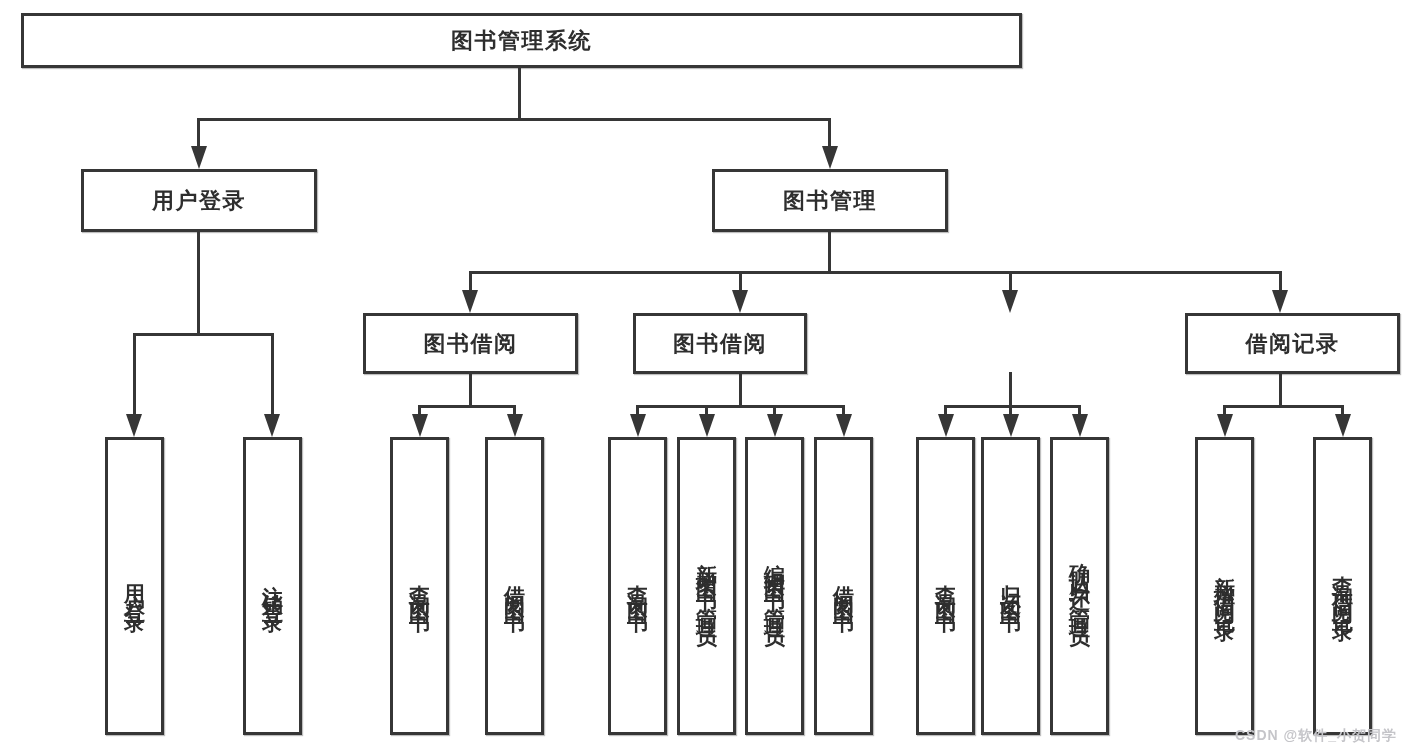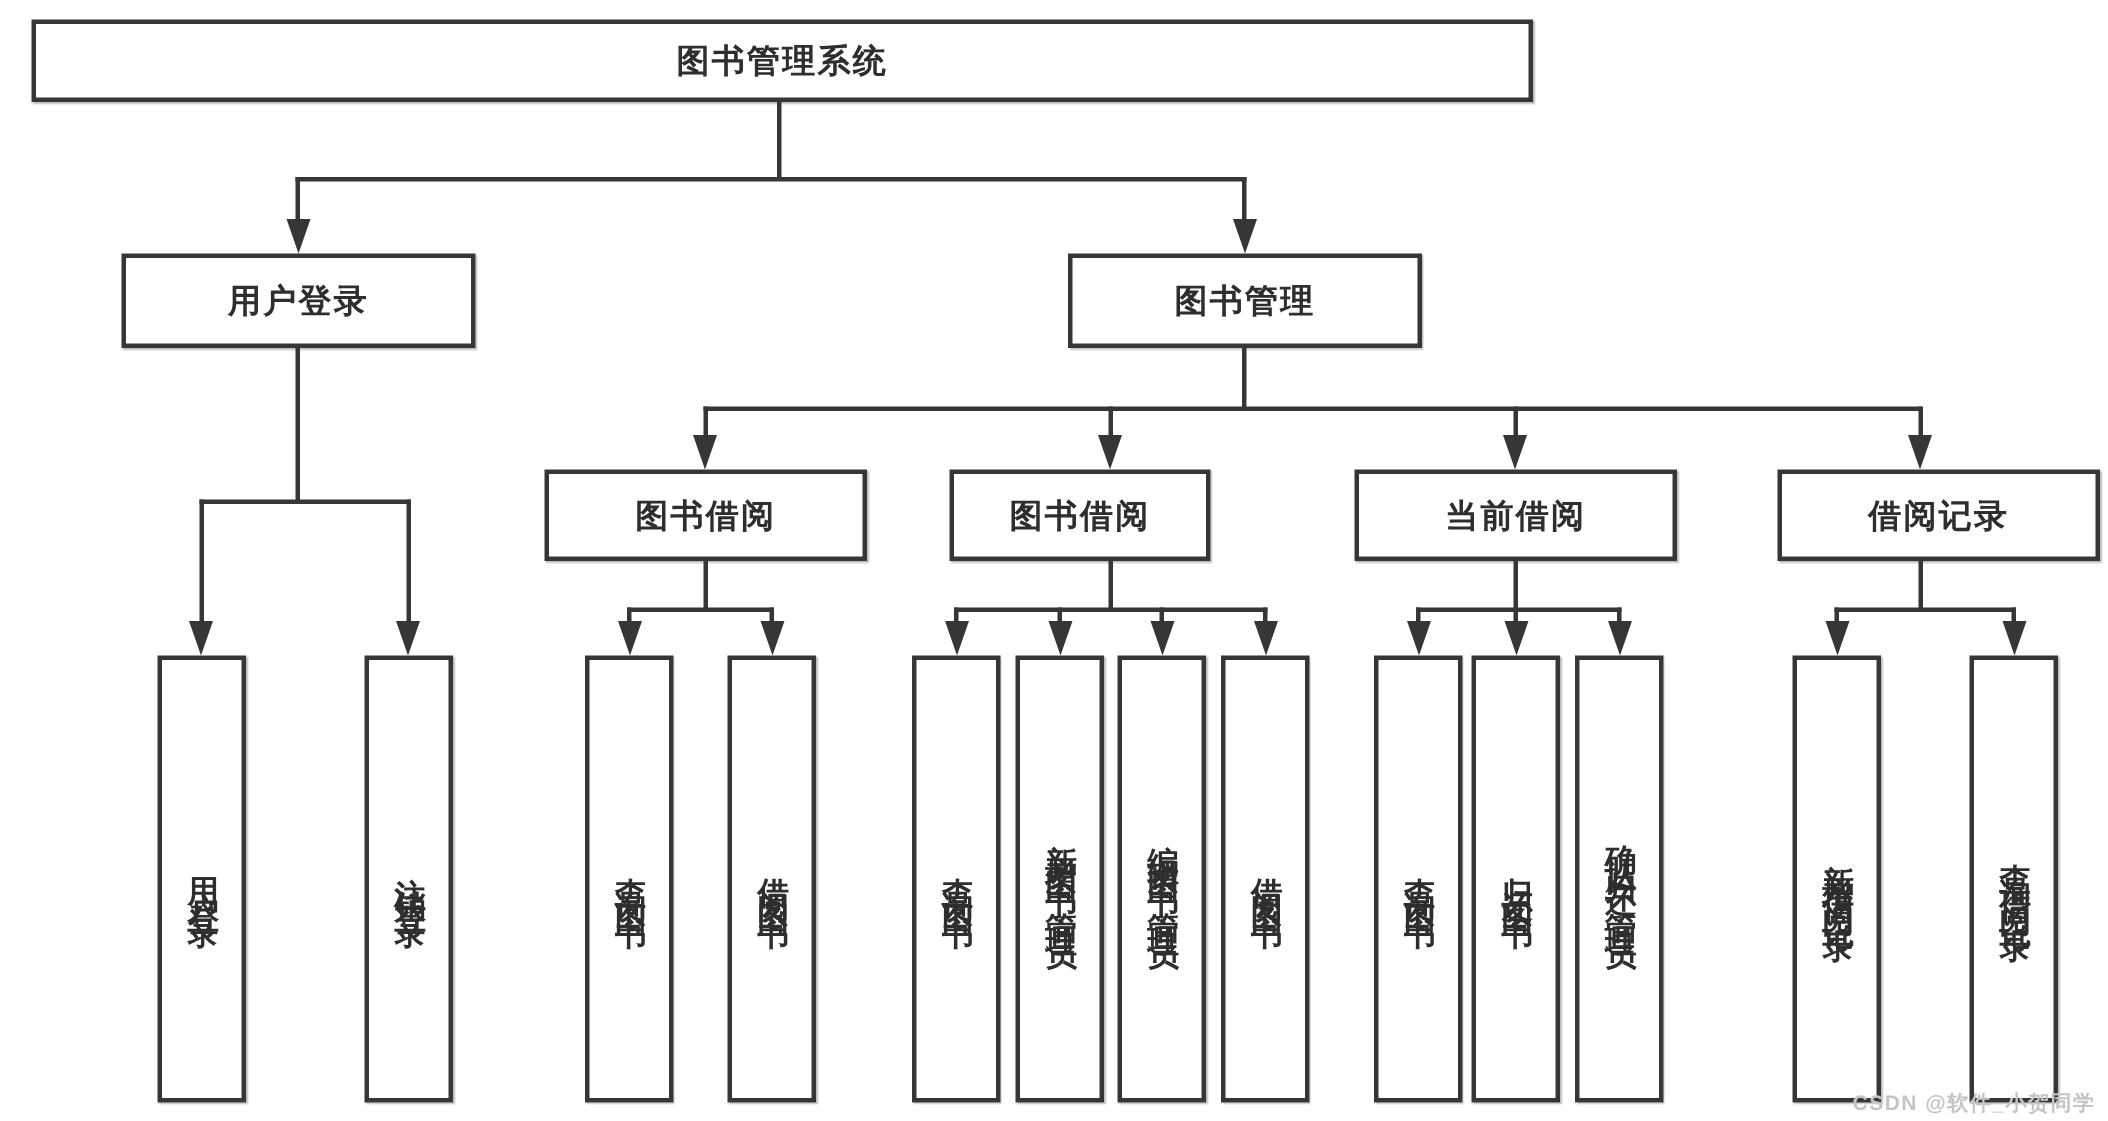--- a/index.html
+++ b/index.html
@@ -69,21 +69,20 @@
     <div class="vline" style="left:1009px;top:271px;height:21px"></div>
     <div class="vline" style="left:1279px;top:271px;height:21px"></div>
     <div class="arrow" style="left:462px;top:290px"></div>
     <div class="arrow" style="left:732px;top:290px"></div>
     <div class="arrow" style="left:1002px;top:290px"></div>
     <div class="arrow" style="left:1272px;top:290px"></div>
   </div>
 
   <div class="box" style="left:363px;top:313px;width:215px;height:61px">图书借阅</div>
   <div class="box" style="left:633px;top:313px;width:174px;height:61px">图书借阅</div>
-  <div class="box" style="left:903px;top:313px;width:215px;height:61px">当前借阅</div>
   <div class="box" style="left:1185px;top:313px;width:215px;height:61px">借阅记录</div>
 
   <div>
     <div class="vline" style="left:469px;top:372px;height:35px"></div>
     <div class="hline" style="left:418px;top:405px;width:98px"></div>
     <div class="vline" style="left:418px;top:405px;height:11px"></div>
     <div class="vline" style="left:513px;top:405px;height:11px"></div>
     <div class="arrow" style="left:412px;top:414px"></div>
     <div class="arrow" style="left:507px;top:414px"></div>
   </div>

